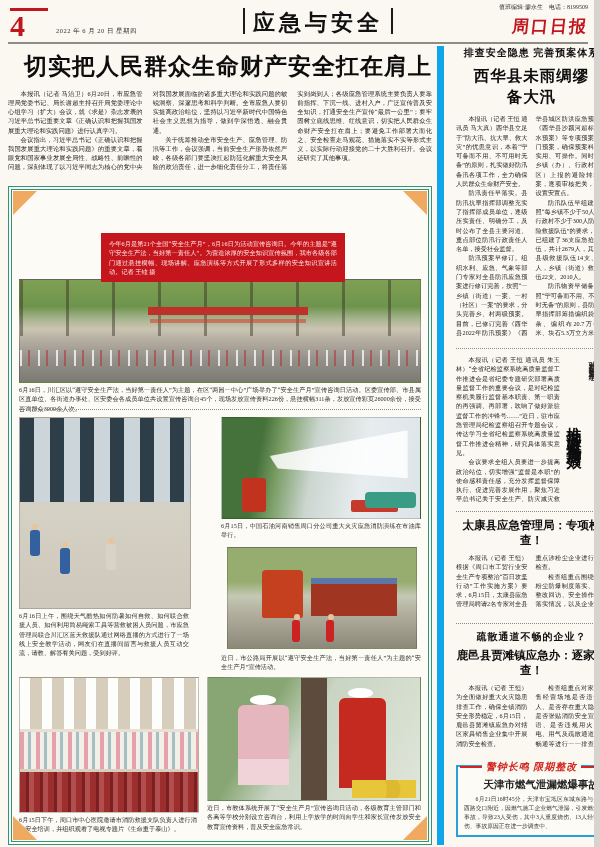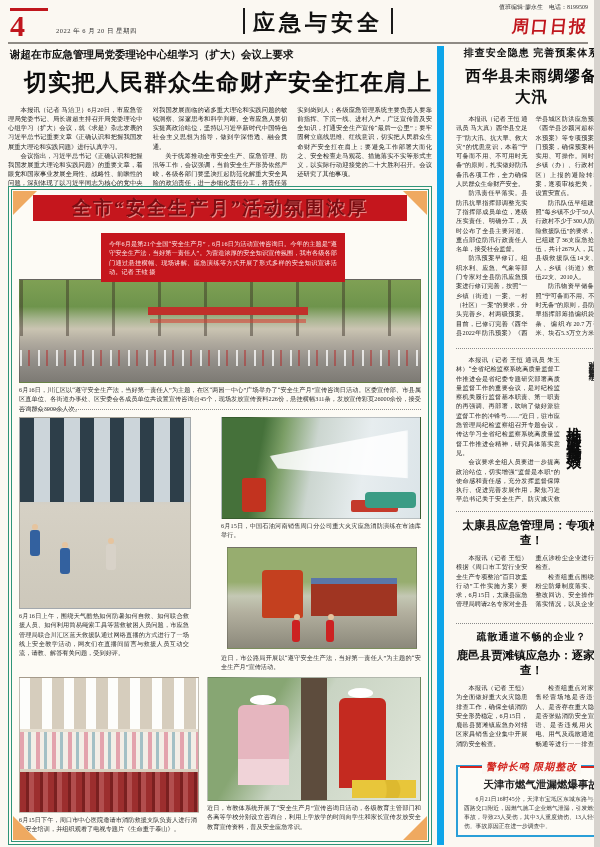--- a/index.html
+++ b/index.html
@@ -79,21 +79,21 @@
   .vol-cap1{left:20%;top:14%;width:12%;height:8%;background:#fff;border-radius:50%;}
   .vol-cap2{left:66%;top:8%;width:12%;height:8%;background:#fff;border-radius:50%;}
   .vol-helmets{right:2%;bottom:2%;width:30%;height:14%;background:
       radial-gradient(circle at 18% 55%,#e8c63a 0 42%,transparent 45%),
       radial-gradient(circle at 52% 55%,#ddb92f 0 42%,transparent 45%),
       radial-gradient(circle at 85% 55%,#e8c63a 0 42%,transparent 45%);}
 
   
   .right-region{position:absolute;left:437px;top:46px;width:151px;height:799px;border-left:7px solid #0ea5e9;padding-left:12px;}
   .rk{font-size:10px;font-weight:bold;text-align:center;color:#111;letter-spacing:1px;}
-  .rh1{font-size:15.5px;font-weight:bold;text-align:center;color:#0d0d0d;letter-spacing:1px;margin:6px 8px 6px;}
+  .rh1{font-size:15.5px;font-weight:bold;text-align:center;color:#0d0d0d;letter-spacing:1px;margin:6px 16px 6px;}
   .rh2{font-size:11.5px;font-weight:bold;text-align:center;color:#0d0d0d;margin:4px 0 5px;}
   .rbody{font-size:6.2px;line-height:1.5;color:#1c1c1c;overflow:hidden;}
   .cols2{column-count:2;column-gap:8px;}
   .rdot{margin:6px 0;}
   .insp{display:flex;height:150px;gap:4px;}
   .insp-body{width:104px;overflow:hidden;}
   .vert-big{writing-mode:vertical-rl;font-size:15px;font-weight:bold;color:#0d0d0d;letter-spacing:3px;height:150px;text-align:center;}
   .vert-small{writing-mode:vertical-rl;font-size:7.5px;font-weight:bold;color:#222;letter-spacing:2px;height:120px;}
 
   .alert-box{position:relative;margin-top:10px;border:2px solid #2a9fd8;padding:9px 6px 4px;background:#fdfbf6;}
@@ -122,37 +122,33 @@
       <span class="vbar"></span>
     </div>
     <div class="hdr-right">
       <div class="editor">值班编辑·廖永生　电话：8199509</div>
       <div class="masthead">周口日报</div>
     </div>
   </div>
   <div class="hdr-rule"></div>
 
   <div class="left-region">
-    <div class="lead-kicker">谢超在市应急管理局党委理论中心组学习（扩大）会议上要求</div>
     <div class="lead-headline">切实把人民群众生命财产安全扛在肩上</div>
     <div class="lead-body">
       <p class="bp">本报讯（记者 马治卫）6月20日，市应急管理局党委书记、局长谢超主持召开局党委理论中心组学习（扩大）会议，就《求是》杂志发表的习近平总书记重要文章《正确认识和把握我国发展重大理论和实践问题》进行认真学习。</p>
       <p class="bp">会议指出，习近平总书记《正确认识和把握我国发展重大理论和实践问题》的重要文章，着眼党和国家事业发展全局性、战略性、前瞻性的问题，深刻体现了以习近平同志为核心的党中央对我国发展面临的诸多重大理论和实践问题的敏锐洞察、深邃思考和科学判断。全市应急人要切实提高政治站位，坚持以习近平新时代中国特色社会主义思想为指导，做到学深悟透、融会贯通。</p>
       <p class="bp">关于统筹推动全市安全生产、应急管理、防汛等工作，会议强调，当前安全生产形势依然严峻，各级各部门要坚决扛起防范化解重大安全风险的政治责任，进一步细化责任分工，将责任落实到岗到人；各级应急管理系统主要负责人要靠前指挥、下沉一线、进村入户，广泛宣传普及安全知识，打通安全生产宣传“最后一公里”；要牢固树立底线思维、红线意识，切实把人民群众生命财产安全扛在肩上；要避免工作部署大而化之、安全检查走马观花、措施落实不实等形式主义，以实际行动迎接党的二十大胜利召开。会议还研究了其他事项。</p>
     </div>
 
     <div class="photo-box">
       <div class="tri tl"></div>
       <div class="tri tr"></div>
       <div class="tri bl"></div>
       <div class="tri br"></div>
 
-      <div class="banner">
-        <span class="banner-title">全市“安全生产月”活动氛围浓厚</span>
-      </div>
       <div class="intro-box">今年6月是第21个全国“安全生产月”，6月16日为活动宣传咨询日。今年的主题是“遵守安全生产法，当好第一责任人”。为营造浓厚的安全知识宣传氛围，我市各级各部门通过悬挂横幅、现场讲解、应急演练等方式开展了形式多样的安全知识宣讲活动。记者 王铉 摄</div>
 
       <div class="ph ph-street" style="left:10px;right:10px;top:92px;height:102px;">
         <div class="street-trunks"></div>
         <div class="street-banner"></div>
         <div class="street-crowd"></div>
       </div>
       <div class="cap" style="left:10px;right:10px;top:198px;">6月16日，川汇区以“遵守安全生产法，当好第一责任人”为主题，在区“两园一中心”广场举办了“安全生产月”宣传咨询日活动。区委宣传部、市县属区直单位、各街道办事处、区安委会各成员单位共设置宣传咨询台45个，现场发放宣传资料226份，悬挂横幅311条，发放宣传彩页26000余份，接受咨询群众3000余人次。</div>
       <div class="dotted pb-dotted"></div>
 

